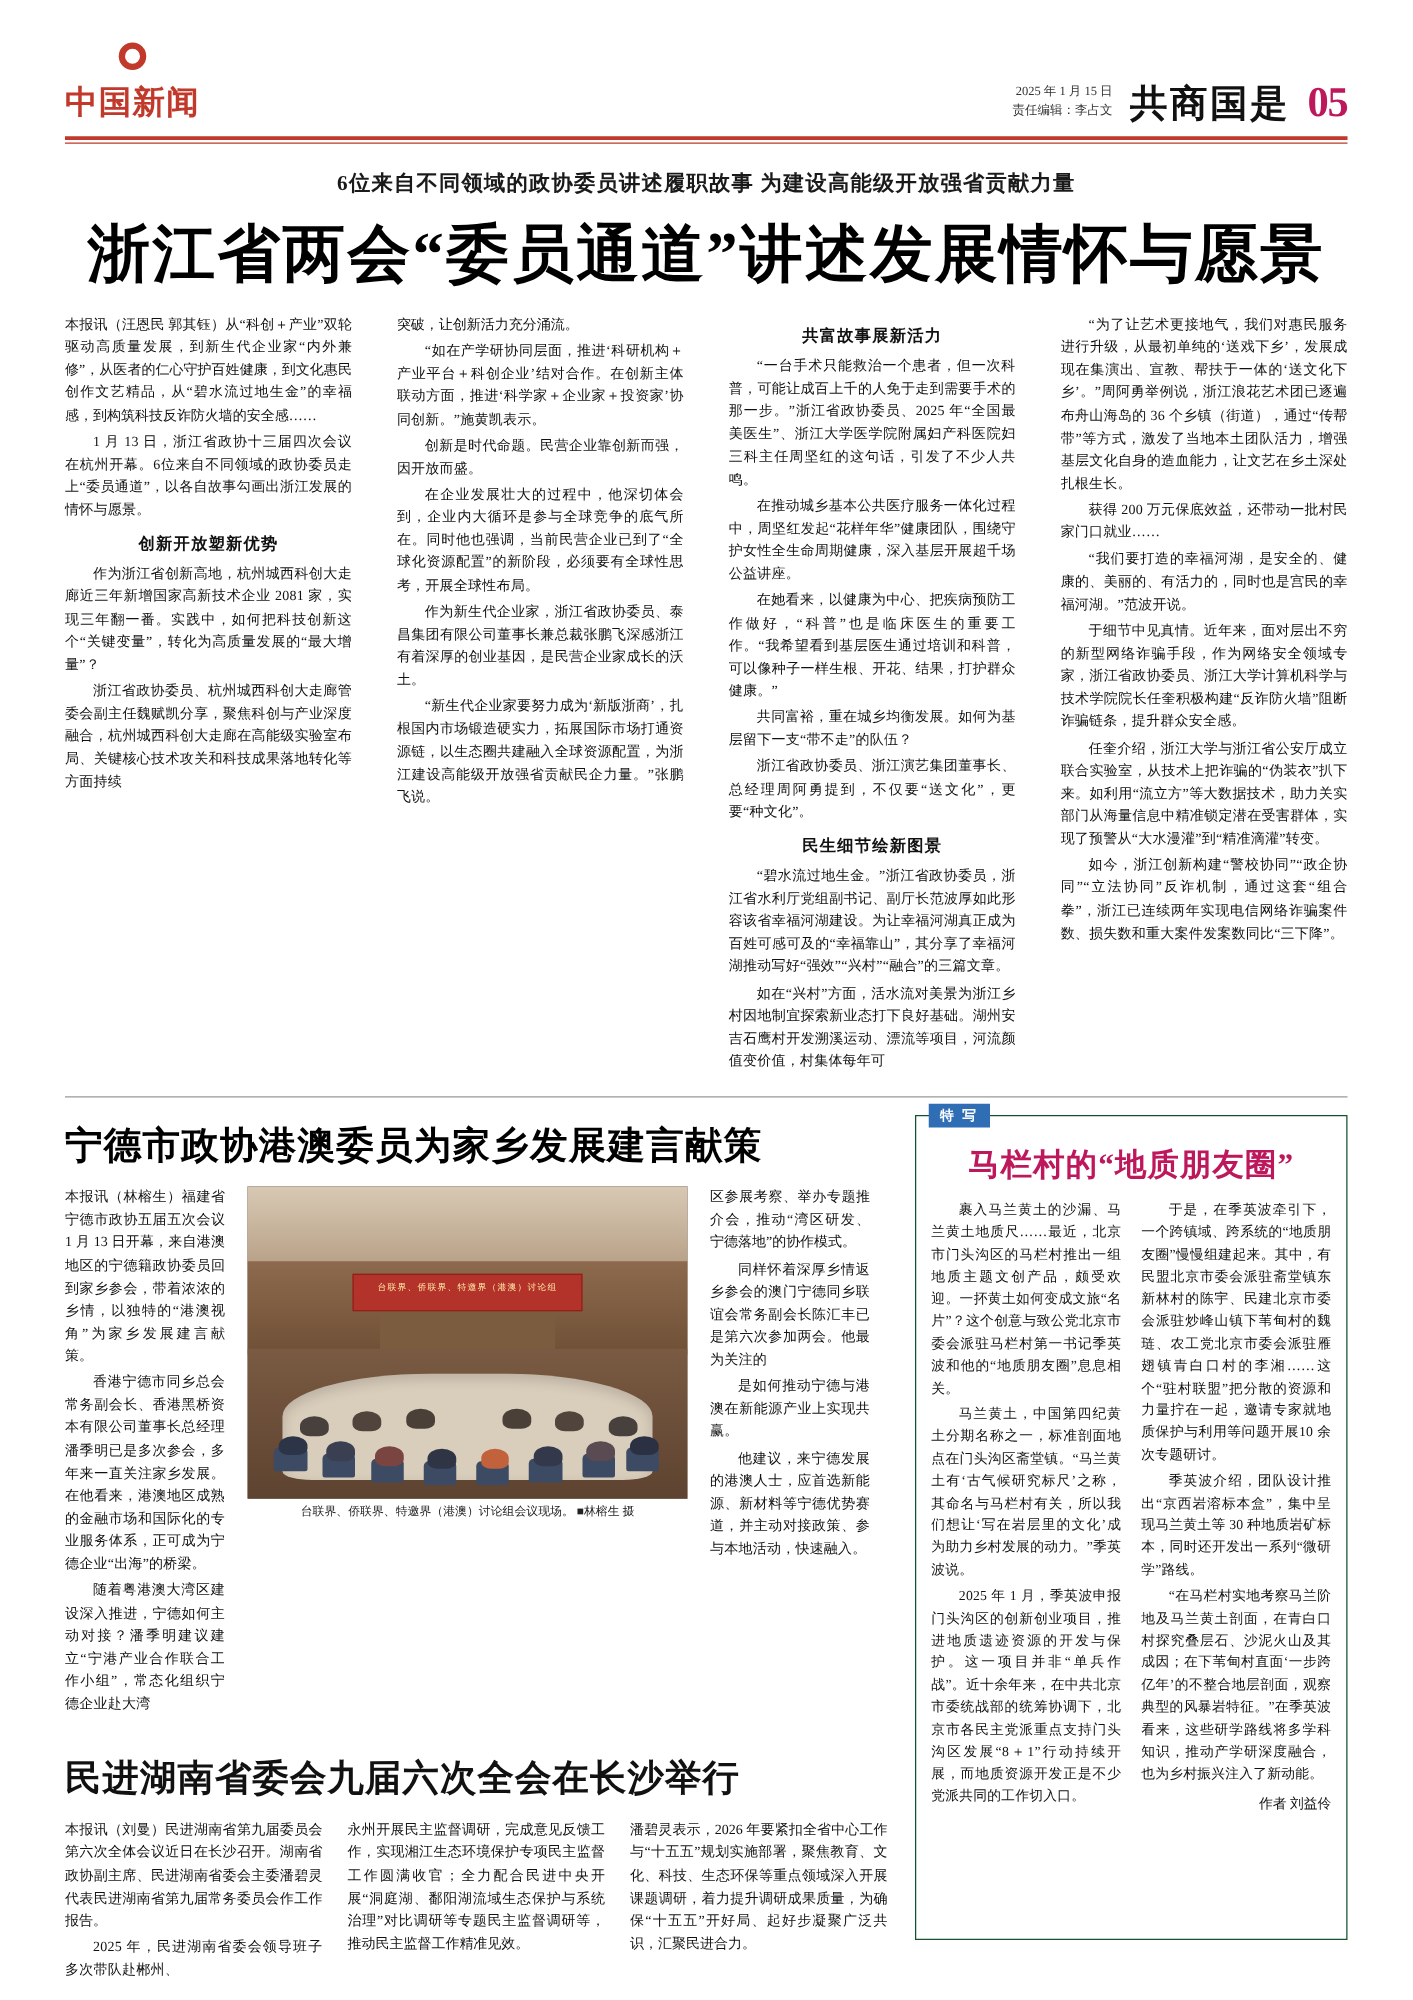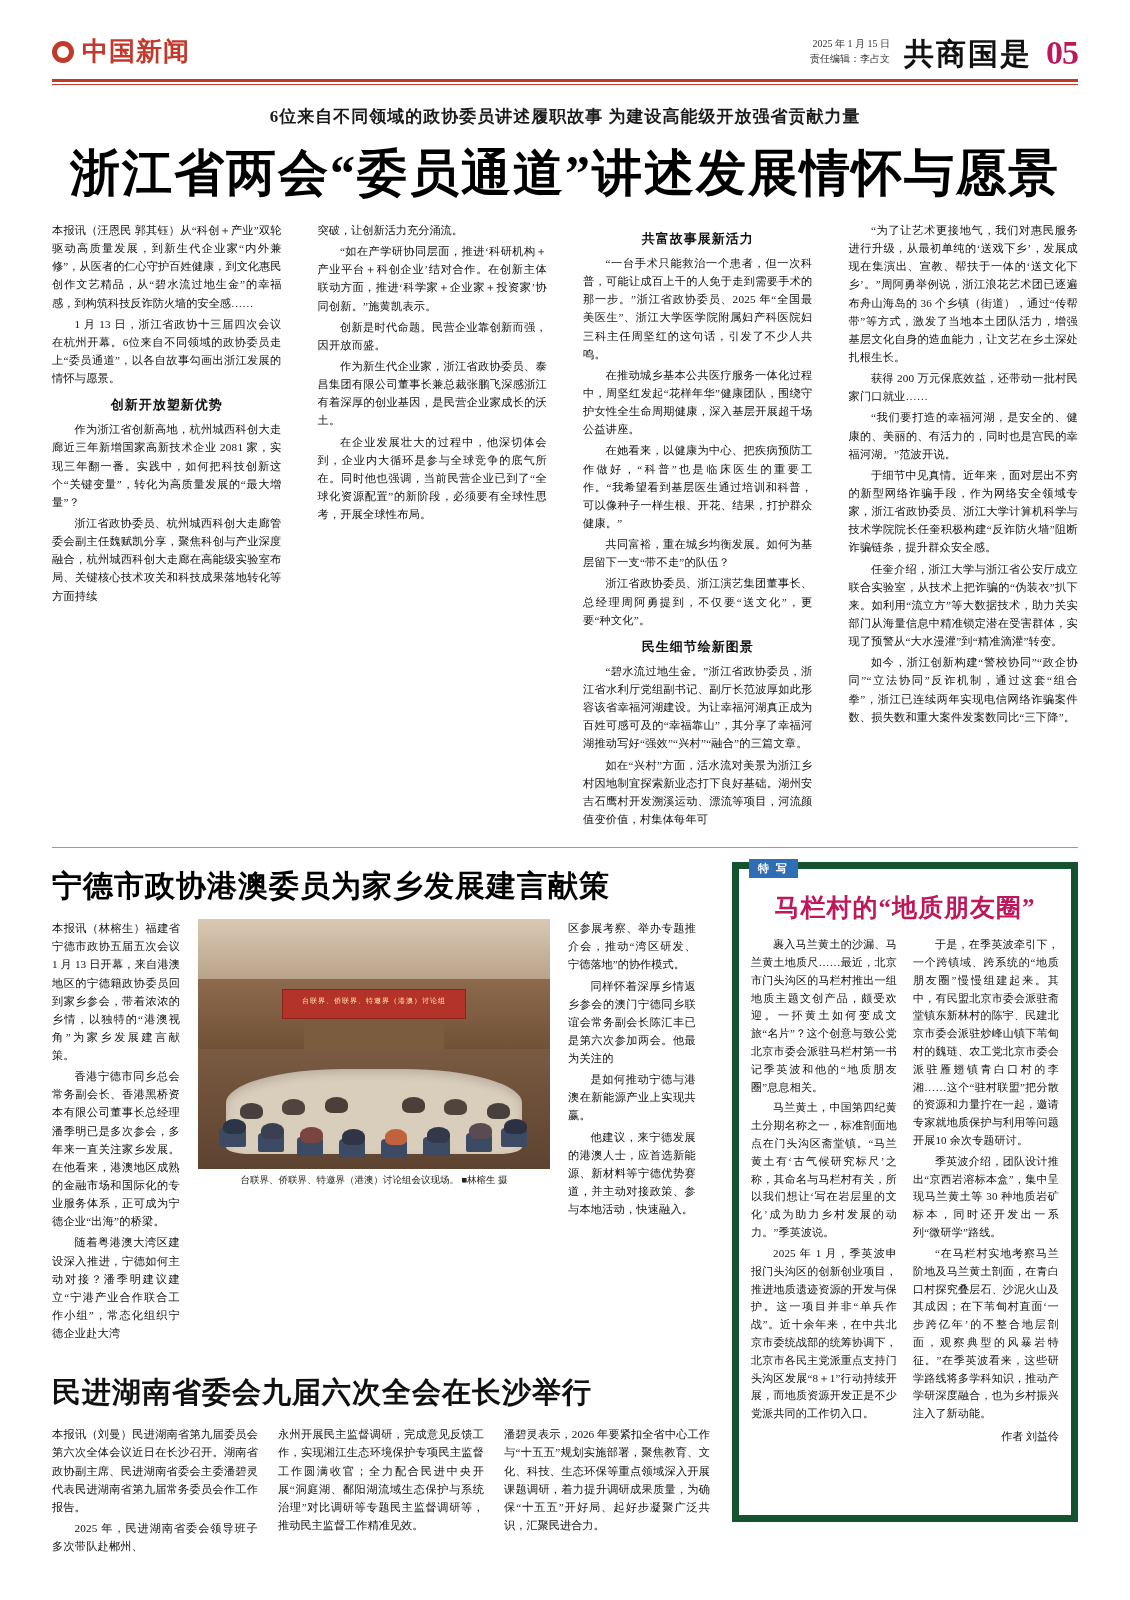--- a/index.html
+++ b/index.html
@@ -24,20 +24,21 @@
     display: flex;
     align-items: flex-end;
     justify-content: space-between;
     padding-top: 34px;
     padding-bottom: 8px;
   }
   .brand {
     display: flex;
     align-items: center;
     gap: 8px;
+    flex-direction: column;
   }
   .brand-mark {
     width: 22px; height: 22px;
     border-radius: 50%;
     background: #c0392b;
     position: relative;
     flex: none;
   }
   .brand-mark::after {
     content: "";
@@ -223,21 +224,21 @@
   .photo-caption {
     font-size: 9.5px;
     margin-top: 5px;
     line-height: 1.4;
     color: #222;
     text-align: center;
   }
 
   
   .feature-box {
-    border: 7px solid #14532d;
+    border: 1px solid #14532d;
     padding: 10px 12px 12px 12px;
     position: relative;
     height: 660px;
   }
   .feature-tag {
     position: absolute;
     top: -10px; left: 10px;
     background: #2f6db5;
     color: #fff;
     font-size: 11px;
@@ -307,22 +308,23 @@
       <p class="lead">本报讯（汪恩民 郭其钰）从“科创＋产业”双轮驱动高质量发展，到新生代企业家“内外兼修”，从医者的仁心守护百姓健康，到文化惠民创作文艺精品，从“碧水流过地生金”的幸福感，到构筑科技反诈防火墙的安全感……</p>
       <p class="body">1 月 13 日，浙江省政协十三届四次会议在杭州开幕。6位来自不同领域的政协委员走上“委员通道”，以各自故事勾画出浙江发展的情怀与愿景。</p>
       <div class="subhead">创新开放塑新优势</div>
       <p class="body">作为浙江省创新高地，杭州城西科创大走廊近三年新增国家高新技术企业 2081 家，实现三年翻一番。实践中，如何把科技创新这个“关键变量”，转化为高质量发展的“最大增量”？</p>
       <p class="body">浙江省政协委员、杭州城西科创大走廊管委会副主任魏赋凯分享，聚焦科创与产业深度融合，杭州城西科创大走廊在高能级实验室布局、关键核心技术攻关和科技成果落地转化等方面持续</p>
     </div>
     <div class="col">
       <p class="lead">突破，让创新活力充分涌流。</p>
       <p class="body">“如在产学研协同层面，推进‘科研机构＋产业平台＋科创企业’结对合作。在创新主体联动方面，推进‘科学家＋企业家＋投资家’协同创新。”施黄凯表示。</p>
       <p class="body">创新是时代命题。民营企业靠创新而强，因开放而盛。</p>
+      <p class="body">在企业发展壮大的过程中，他深切体会到，企业内大循环是参与全球竞争的底气所在。同时他也强调，当前民营企业已到了“全球化资源配置”的新阶段，必须要有全球性思考，开展全球性布局。</p>
       <p class="body">作为新生代企业家，浙江省政协委员、泰昌集团有限公司董事长兼总裁张鹏飞深感浙江有着深厚的创业基因，是民营企业家成长的沃土。</p>
-      <p class="body">在企业发展壮大的过程中，他深切体会到，企业内大循环是参与全球竞争的底气所在。同时他也强调，当前民营企业已到了“全球化资源配置”的新阶段，必须要有全球性思考，开展全球性布局。</p>
+      <p class="body">“新生代企业家要努力成为‘新版浙商’，扎根国内市场锻造硬实力，拓展国际市场打通资源链，以生态圈共建融入全球资源配置，为浙江建设高能级开放强省贡献民企力量。”张鹏飞说。</p>
     </div>
     <div class="col">
       <div class="subhead">共富故事展新活力</div>
       <p class="body">“一台手术只能救治一个患者，但一次科普，可能让成百上千的人免于走到需要手术的那一步。”浙江省政协委员、2025 年“全国最美医生”、浙江大学医学院附属妇产科医院妇三科主任周坚红的这句话，引发了不少人共鸣。</p>
       <p class="body">在推动城乡基本公共医疗服务一体化过程中，周坚红发起“花样年华”健康团队，围绕守护女性全生命周期健康，深入基层开展超千场公益讲座。</p>
       <p class="body">在她看来，以健康为中心、把疾病预防工作做好，“科普”也是临床医生的重要工作。“我希望看到基层医生通过培训和科普，可以像种子一样生根、开花、结果，打护群众健康。”</p>
       <p class="body">共同富裕，重在城乡均衡发展。如何为基层留下一支“带不走”的队伍？</p>
       <p class="body">浙江省政协委员、浙江演艺集团董事长、总经理周阿勇提到，不仅要“送文化”，更要“种文化”。</p>
       <div class="subhead">民生细节绘新图景</div>
       <p class="body">“碧水流过地生金。”浙江省政协委员，浙江省水利厅党组副书记、副厅长范波厚如此形容该省幸福河湖建设。为让幸福河湖真正成为百姓可感可及的“幸福靠山”，其分享了幸福河湖推动写好“强效”“兴村”“融合”的三篇文章。</p>

